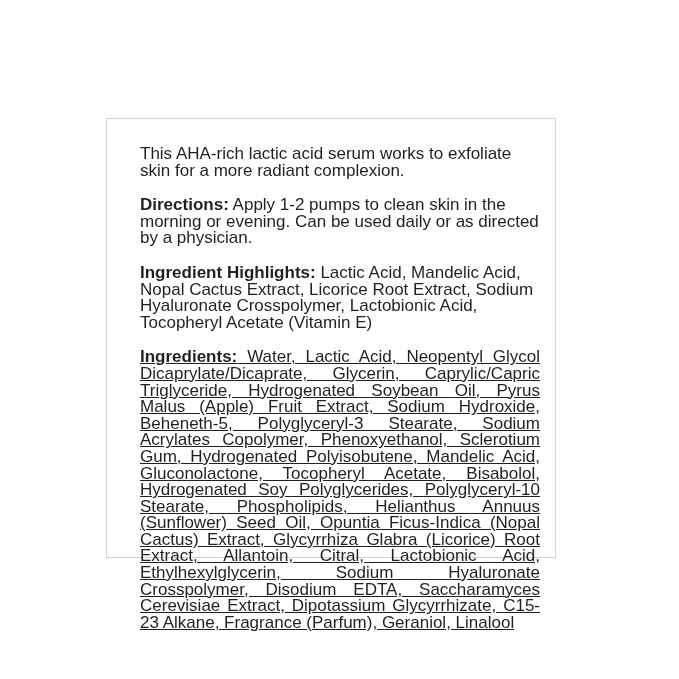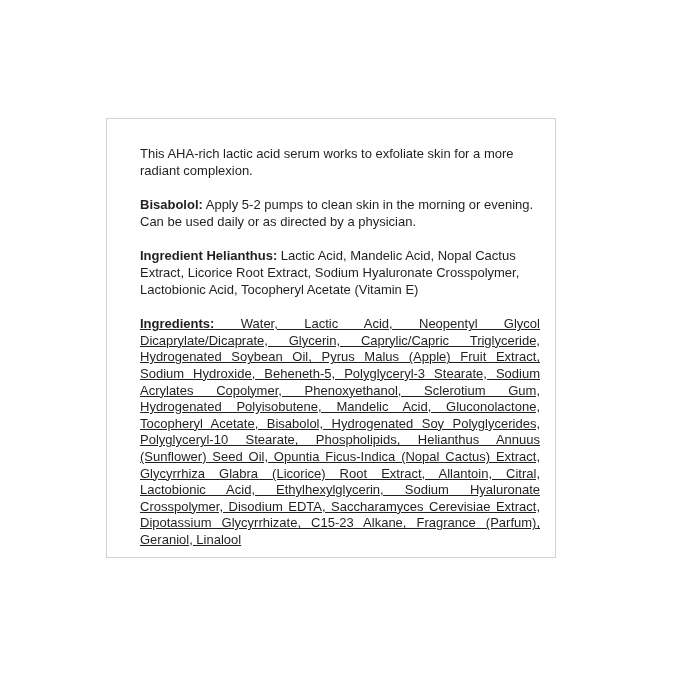--- a/index.html
+++ b/index.html
@@ -31,21 +31,21 @@
     box-sizing: border-box;
   }
   .content {
     position: absolute;
     left: 140px;
     top: 146px;
     width: 400px;
   }
   p {
     margin: 0 0 18px 0;
-    font-size: 13px;
+    font-size: 17px;
     line-height: 16.6px;
     text-align: justify;
     color: #231f20;
   }
   p:last-child {
     margin-bottom: 0;
   }
   .lead {
     text-align: left;
   }
@@ -63,20 +63,20 @@
 </style>
 </head>
 <body>
 
 <div class="page">
   <div class="panel"></div>
   <div class="content">
 
     <p class="lead">This AHA-rich lactic acid serum works to exfoliate skin for a more radiant complexion.</p>
 
-    <p class="directions-text"><span class="label">Bisabolol:</span><span> Apply 5-2 pumps to clean skin in the morning or evening. Can be used daily or as directed by a physician.</span></p>
+    <p class="directions-text"><span class="label">Directions:</span><span> Apply 1-2 pumps to clean skin in the morning or evening. Can be used daily or as directed by a physician.</span></p>
 
-    <p class="highlights-text"><span class="label">Ingredient Helianthus:</span><span> Lactic Acid, Mandelic Acid, Nopal Cactus Extract, Licorice Root Extract, Sodium Hyaluronate Crosspolymer, Lactobionic Acid, Tocopheryl Acetate (Vitamin E)</span></p>
+    <p class="highlights-text"><span class="label">Ingredient Highlights:</span><span> Lactic Acid, Mandelic Acid, Nopal Cactus Extract, Licorice Root Extract, Sodium Hyaluronate Crosspolymer, Lactobionic Acid, Tocopheryl Acetate (Vitamin E)</span></p>
 
     <p class="ingredients-body"><span class="label">Ingredients:</span><span> Water, Lactic Acid, Neopentyl Glycol Dicaprylate/Dicaprate, Glycerin, Caprylic/Capric Triglyceride, Hydrogenated Soybean Oil, Pyrus Malus (Apple) Fruit Extract, Sodium Hydroxide, Beheneth-5, Polyglyceryl-3 Stearate, Sodium Acrylates Copolymer, Phenoxyethanol, Sclerotium Gum, Hydrogenated Polyisobutene, Mandelic Acid, Gluconolactone, Tocopheryl Acetate, Bisabolol, Hydrogenated Soy Polyglycerides, Polyglyceryl-10 Stearate, Phospholipids, Helianthus Annuus (Sunflower) Seed Oil, Opuntia Ficus-Indica (Nopal Cactus) Extract, Glycyrrhiza Glabra (Licorice) Root Extract, Allantoin, Citral, Lactobionic Acid, Ethylhexylglycerin, Sodium Hyaluronate Crosspolymer, Disodium EDTA, Saccharamyces Cerevisiae Extract, Dipotassium Glycyrrhizate, C15-23 Alkane, Fragrance (Parfum), Geraniol, Linalool</span></p>
 
   </div>
 </div>
 
 </body></html>

